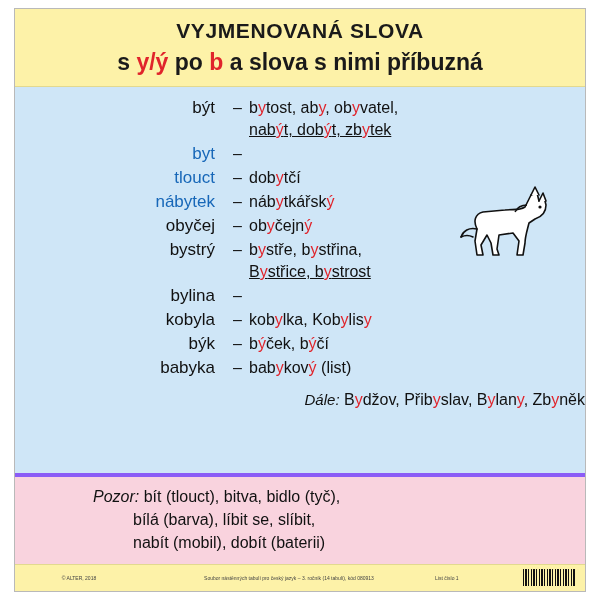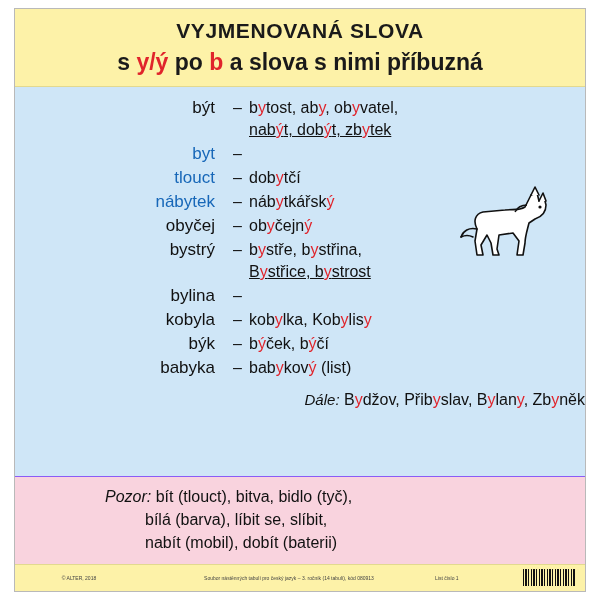--- a/index.html
+++ b/index.html
@@ -104,22 +104,22 @@
   .horse {
     position: absolute;
     right: 26px;
     top: 96px;
     width: 112px;
     height: 84px;
   }
   
   .pozor {
     background: #f9d3de;
-    border-top: 1px solid #8b5cf6;
-    padding: 8px 0 10px 12px;
+    border-top: 4px solid #8b5cf6;
+    padding: 8px 0 10px 0;
   }
   .pozor-line {
     font-size: 16px;
     line-height: 23px;
     color: #111;
     padding-left: 78px;
   }
   .pozor-line .lbl {
     font-style: italic;
   }

